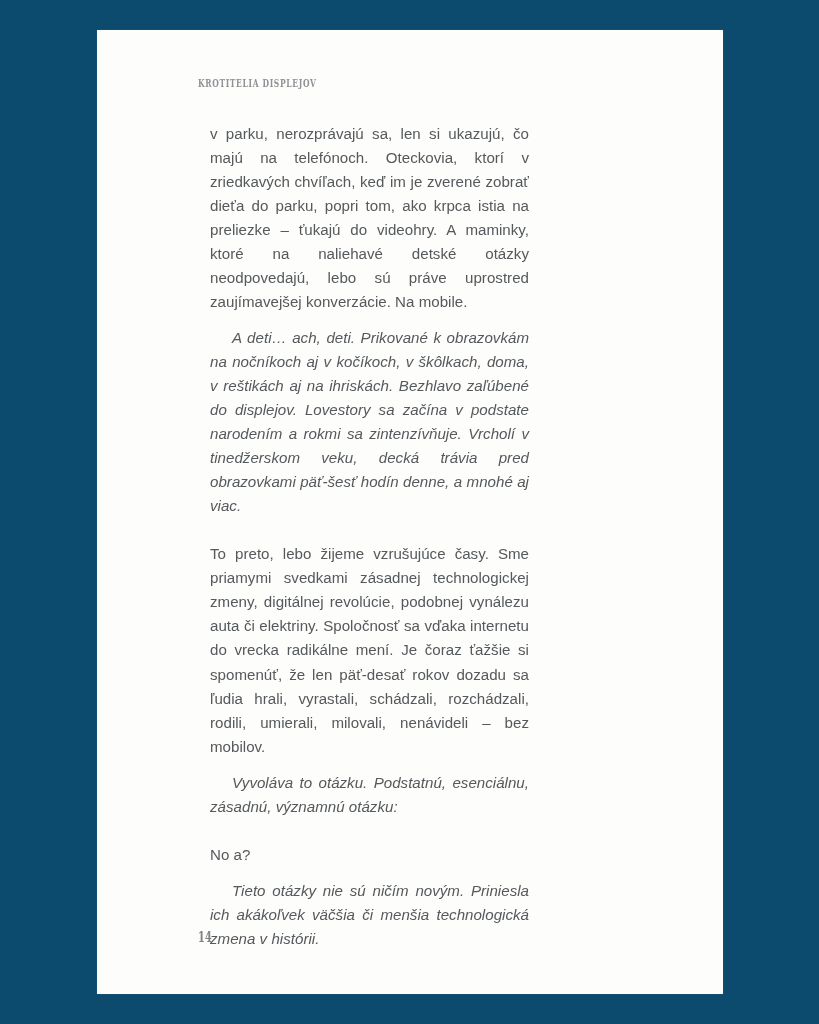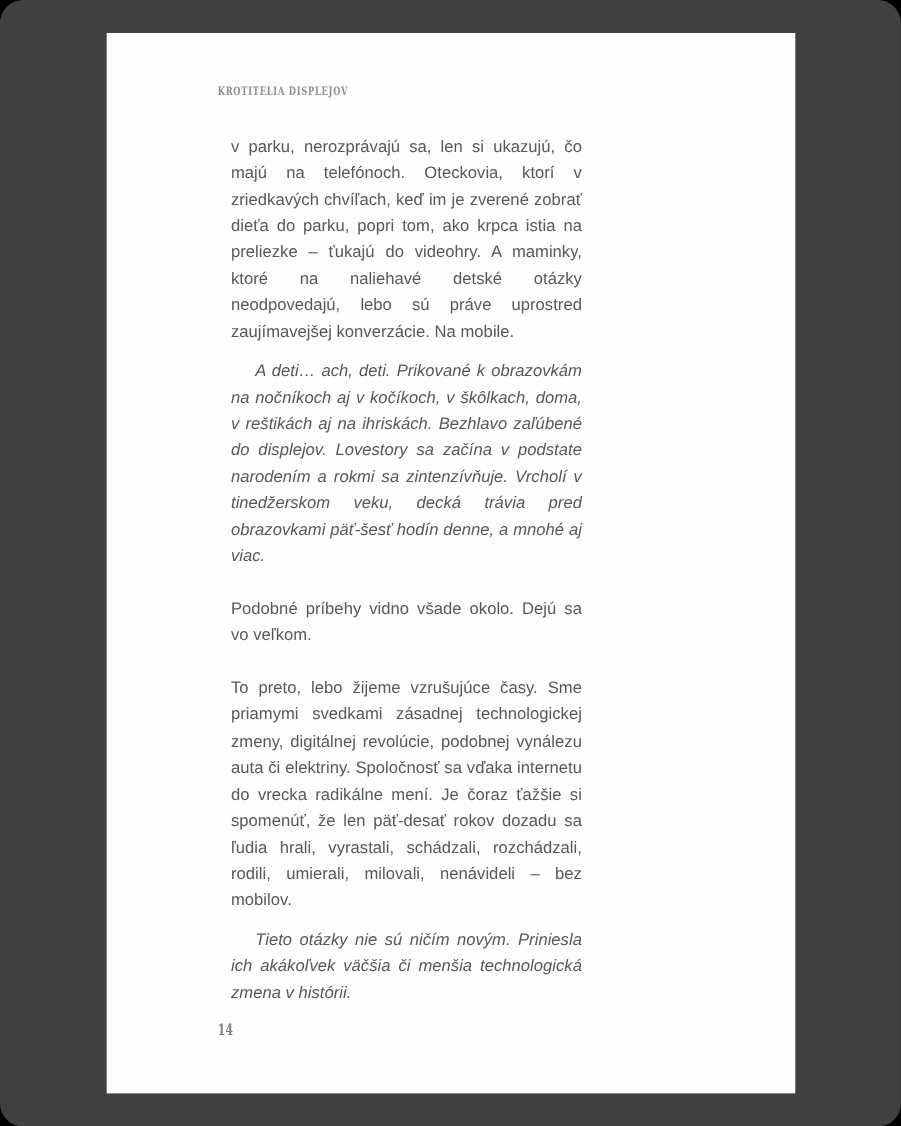--- a/index.html
+++ b/index.html
@@ -12,22 +12,21 @@
     width: 819px;
     height: 1024px;
     overflow: hidden;
     font-family: "Liberation Sans", sans-serif;
   }
 
   .page-stage {
     position: relative;
     width: 819px;
     height: 1024px;
-    background: #404040;
-    border-radius: 21px;
+    background: #0c4a6e;
   }
 
   .book-page {
     position: absolute;
     left: 97px;
     top: 30px;
     width: 626px;
     height: 964px;
     background: #fdfdfb;
     box-shadow: 0 0 2px rgba(255,255,255,0.10);
@@ -106,25 +105,26 @@
     <div class="page-inner">
 
       <div class="running-head">KROTITELIA DISPLEJOV</div>
 
       <div class="copy">
 
         <p>v parku, nerozprávajú sa, len si ukazujú, čo majú na telefónoch. Oteckovia, ktorí v zriedkavých chvíľach, keď im je zverené zobrať dieťa do parku, popri tom, ako krpca istia na preliezke – ťukajú do videohry. A maminky, ktoré na naliehavé detské otázky neodpovedajú, lebo sú práve uprostred zaujímavejšej konverzácie. Na mobile.</p>
 
         <p class="indent">A deti… ach, deti. Prikované k obrazovkám na nočníkoch aj v kočíkoch, v škôlkach, doma, v reštikách aj na ihriskách. Bezhlavo zaľúbené do displejov. Lovestory sa začína v podstate narodením a rokmi sa zintenzívňuje. Vrcholí v tinedžerskom veku, decká trávia pred obrazovkami päť-šesť hodín denne, a mnohé aj viac.</p>
 
-        <p class="spaced-before">Podobné príbehy vidno všade okolo. Dejú sa vo veľkom.</p>
 
         <p class="spaced-before">To preto, lebo žijeme vzrušujúce časy. Sme priamymi svedkami zásadnej technologickej zmeny, digitálnej revolúcie, podobnej vynálezu auta či elektriny. Spoločnosť sa vďaka internetu do vrecka radikálne mení. Je čoraz ťažšie si spomenúť, že len päť-desať rokov dozadu sa ľudia hrali, vyrastali, schádzali, rozchádzali, rodili, umierali, milovali, nenávideli – bez mobilov.</p>
 
+        <p class="indent">Vyvoláva to otázku. Podstatnú, esenciálnu, zásadnú, významnú otázku:</p>
 
+        <p class="spaced-before">No a?</p>
 
 
         <p class="indent">Tieto otázky nie sú ničím novým. Priniesla ich akákoľvek väčšia či menšia technologická zmena v histórii.</p>
 
       </div>
     </div>
 
     <div class="folio">14</div>
 
   </div>

